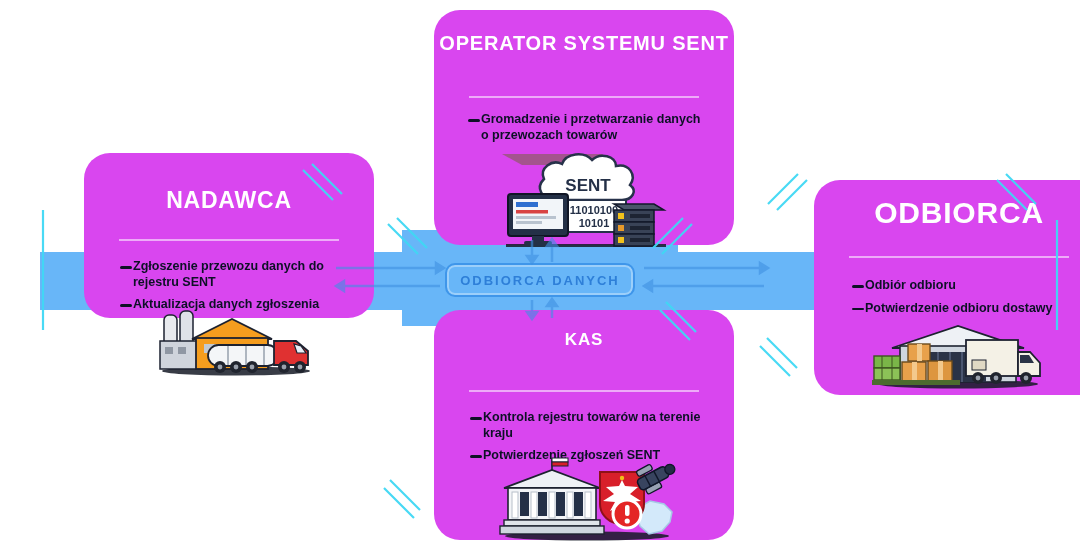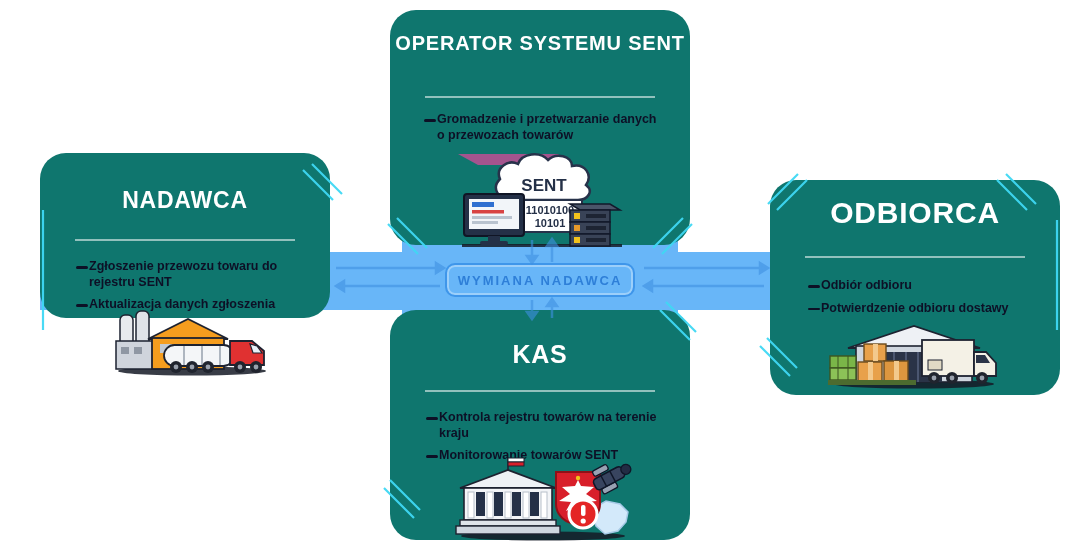--- a/index.html
+++ b/index.html
@@ -1,20 +1,20 @@
 <!DOCTYPE html>
 <html><head>
 <meta charset="utf-8">
 <style>
   html,body{margin:0;padding:0;background:#fff;}
   #canvas{position:relative;width:1080px;height:550px;background:#ffffff;overflow:hidden;
           font-family:"Liberation Sans", sans-serif;}
   .band{position:absolute;left:40px;top:252px;width:1020px;height:58px;background:#68b6f8;}
   .vband{position:absolute;left:402px;top:230px;width:276px;height:96px;background:#68b6f8;}
-  .box{position:absolute;background:#0f766e;border-radius:26px;}
+  .box{position:absolute;background:#d946ef;border-radius:26px;margin-left:44px;}
   .box .sep{position:absolute;left:35px;right:35px;height:2px;background:rgba(255,255,255,.55);}
   .title{position:absolute;left:0;right:0;text-align:center;color:#ffffff;font-weight:800;
          letter-spacing:.8px;line-height:1.15;}
   .bullets{position:absolute;display:flex;flex-direction:column;gap:7px;}
   .bullet{display:flex;align-items:flex-start;gap:1px;}
   .dash{flex:0 0 12px;height:2.5px;background:#0d1026;margin-top:7px;border-radius:2px;}
   .btxt{color:#0d1026;font-size:12.5px;font-weight:700;line-height:1.25;}
   .pill{position:absolute;left:445px;top:263px;width:190px;height:34px;background:#68b6f8;
         border:2px solid #3f96ea;border-radius:10px;box-sizing:border-box;
         box-shadow:inset 0 0 0 2px rgba(255,255,255,.35);
@@ -76,21 +76,21 @@
       </svg>
     </div>
   </div>
 
   <div class="box" style="left:40px;top:153px;width:290px;height:165px;">
     <div class="title" style="top:34px;font-size:23px;">NADAWCA</div>
     <div class="sep" style="top:86px;"></div>
     <div class="bullets" style="left:36px;top:106px;width:225px;">
       <div class="bullet">
         <span class="dash"></span>
-        <span class="btxt">Zgłoszenie przewozu towaru do rejestru SENT</span>
+        <span class="btxt">Zgłoszenie przewozu danych do rejestru SENT</span>
       </div>
       <div class="bullet">
         <span class="dash"></span>
         <span class="btxt">Aktualizacja danych zgłoszenia</span>
       </div>
     </div>
 
     <div class="illus" style="left:72px;top:152px;">
       <svg width="160" height="72" viewBox="0 0 160 72">
         <ellipse cx="80" cy="66" rx="74" ry="4.5" fill="#151a26" opacity=".85"></ellipse>
@@ -179,30 +179,30 @@
           <circle cx="124" cy="60" r="6" fill="#20242e"></circle>
             <circle cx="124" cy="60" r="2.4" fill="#9aa1ad"></circle>
           <circle cx="154" cy="60" r="6" fill="#20242e"></circle>
             <circle cx="154" cy="60" r="2.4" fill="#9aa1ad"></circle>
         </g>
       </svg>
     </div>
   </div>
 
   <div class="box" style="left:390px;top:310px;width:300px;height:230px;">
-    <div class="title" style="top:30px;font-size:25px;">KAS</div>
+    <div class="title" style="top:20px;font-size:17px;">KAS</div>
     <div class="sep" style="top:80px;"></div>
     <div class="bullets" style="left:36px;top:100px;width:238px;">
       <div class="bullet">
         <span class="dash"></span>
         <span class="btxt">Kontrola rejestru towarów na terenie kraju</span>
       </div>
       <div class="bullet">
         <span class="dash"></span>
-        <span class="btxt">Monitorowanie towarów SENT</span>
+        <span class="btxt">Potwierdzenie zgłoszeń SENT</span>
       </div>
     </div>
 
     <div class="illus" style="left:62px;top:146px;">
       <svg width="182" height="86" viewBox="0 0 182 86">
         <ellipse cx="91" cy="80" rx="82" ry="4.5" fill="#151a26" opacity=".85"></ellipse>
         <g>
           <path d="M142,52 l12,-7 14,3 8,8 -2,10 -8,9 -13,3 -9,-8 -3,-10 z" fill="#d3e9fa" stroke="#a6c9e6" stroke-width="1.5"></path>
         </g>
         <g>
@@ -239,21 +239,21 @@
         <g>
           <circle cx="131" cy="58" r="14" fill="#e42525" stroke="#ffffff" stroke-width="3"></circle>
           <rect x="129" y="49" width="4.5" height="11" rx="2" fill="#ffffff"></rect>
           <circle cx="131.2" cy="65" r="2.6" fill="#ffffff"></circle>
         </g>
       </svg>
     </div>
   </div>
 
   <div class="pill">
-    <span>WYMIANA NADAWCA</span>
+    <span>ODBIORCA DANYCH</span>
   </div>
 
   <svg class="overlay" width="1080" height="550">
     <g stroke="#3f90e2" stroke-width="2.5" opacity=".6" fill="#3f90e2">
       <line x1="336" y1="268" x2="436" y2="268"></line>
         <polygon points="436,263 444,268 436,273"></polygon>
       <line x1="344" y1="286" x2="440" y2="286"></line>
         <polygon points="344,281 336,286 344,291"></polygon>
       <line x1="644" y1="268" x2="760" y2="268"></line>
         <polygon points="760,263 768,268 760,273"></polygon>

